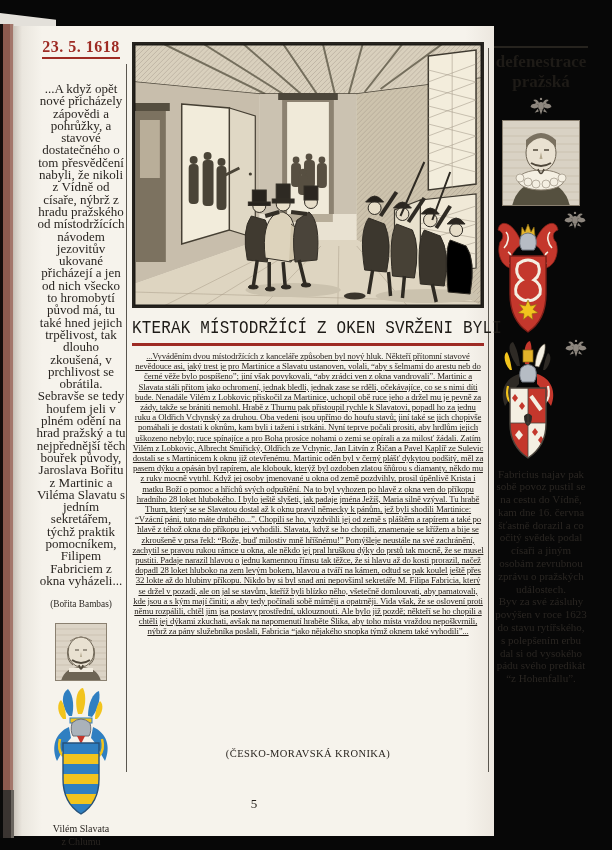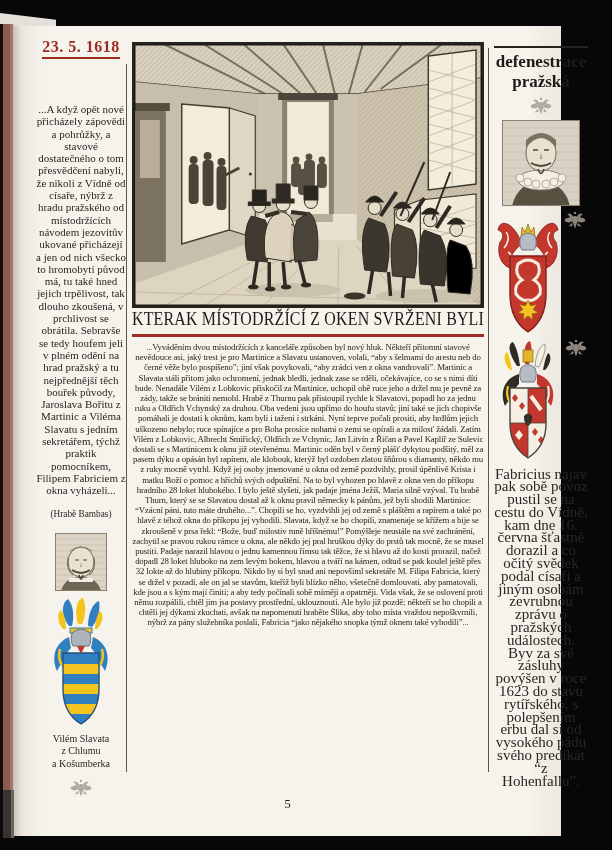--- a/index.html
+++ b/index.html
@@ -9,53 +9,53 @@
     font-family:"Liberation Serif","DejaVu Serif",serif;
     color:#241f1a;
   }
   .photo{position:absolute;inset:0;background:#070707;}
   .corner-sliver{position:absolute;left:0;top:13px;width:56px;height:14px;background:#e3e0da;
     clip-path:polygon(0 0,100% 48%,100% 100%,0 100%);}
   .edge-left{position:absolute;left:0;top:24px;width:14px;height:766px;
     background:linear-gradient(90deg,#140d0b 0 3px,#8d5a4e 3px 10px,#a3766b 10px 13px,#c9c0b6 13px);}
   .edge-left-low{position:absolute;left:0;top:790px;width:14px;height:48px;
     background:linear-gradient(90deg,#0a0a0a 0 3px,#3a3431 3px 11px,#6a655f 11px);}
-  .page{position:absolute;left:14px;top:26px;width:547px;height:810px;
+  .page{position:absolute;left:14px;top:26px;width:480px;height:810px;
     background:linear-gradient(90deg,#ccc5bc 0,#eae6de 8px,#f6f3ec 28px,#f6f3ec 94%,#ece7df 100%);}
 
   .vrule{position:absolute;width:1px;background:#5a564f;}
   .vrule-left{left:112px;top:38px;height:708px;}
   .vrule-right{left:474px;top:22px;height:724px;}
 
   
   .col-left{position:absolute;left:22px;top:12px;width:90px;text-align:center;}
   .date{display:inline-block;font-weight:bold;font-size:16px;letter-spacing:.5px;
     color:#9e2b24;border-bottom:2.5px solid #9e2b24;padding-bottom:1px;}
-  .quote{margin-top:44px;font-size:11px;line-height:12.3px;color:#2a2622;}
+  .quote{margin-top:24px;font-size:13px;line-height:12.3px;color:#2a2622;}
   .quote-author{margin-top:12px;font-size:9.3px;color:#2a2622;}
   .pre{white-space:pre-line;}
   .caption{font-size:10px;line-height:12.6px;color:#2a2622;}
   .mt4{margin-top:4px;}.mt6{margin-top:6px;}.mt8{margin-top:8px;}.mt14{margin-top:14px;}
 
   
   .main{position:absolute;left:118px;top:16px;width:352px;}
   .engraving{display:block;width:352px;height:266px;border:2px solid #26231e;box-sizing:border-box;background:#e9e2d2;}
-  .headline-wrap{height:23px;overflow:visible;}
+  .headline-wrap{margin-top:9px;height:23px;overflow:visible;font-family:Liberation Mono, monospace;}
   .headline{display:inline-block;font-size:19px;white-space:nowrap;color:#1e1b17;
     transform-origin:0 60%;letter-spacing:.2px;}
   .red-rule{height:3px;background:#9e2b24;margin-top:3px;}
   .bodytext{margin-top:5px;font-size:8.8px;letter-spacing:-.15px;line-height:10.2px;
-    text-align:center;height:392px;overflow:hidden;color:#241f1a;}
+    text-align:center;height:392px;overflow:hidden;color:#241f1a;text-decoration:underline;}
   .source{text-align:center;font-size:10.5px;letter-spacing:.4px;margin-top:5px;}
 
   
   .col-right{position:absolute;left:480px;top:20px;width:94px;text-align:center;}
   .rc-rule{height:1.5px;background:#26231e;}
   .rc-title{font-weight:bold;font-size:17px;margin-top:4px;color:#1e1b17;}
-  .rc-note{margin-top:8px;font-size:15px;line-height:12.8px;color:#2a2622;}
+  .rc-note{margin-top:8px;font-size:11px;line-height:12.8px;color:#2a2622;}
 
   .page-number{position:absolute;left:0;right:0;top:770px;text-align:center;font-size:13px;}
 
   svg{display:inline-block;vertical-align:top;}
   .eagle{opacity:.85;}
 </style>
 </head>
 <body>
 
 <svg width="0" height="0" style="position:absolute" aria-hidden="true">
@@ -80,21 +80,21 @@
   <div class="edge-left-low"></div>
 
   <div class="page">
 
     <div class="vrule vrule-left"></div>
     <div class="vrule vrule-right"></div>
 
     <div class="col-left">
       <span class="date">23. 5. 1618</span>
       <div class="quote">...A když opět nové přicházely zápovědi a pohrůžky, a stavové dostatečného o tom přesvědčení nabyli, že nikoli z Vídně od císaře, nýbrž z hradu pražského od místodržících návodem jezovitův ukované přicházejí a jen od nich všecko to hromobytí původ má, tu také hned jejich trpělivost, tak dlouho zkoušená, v prchlivost se obrátila. Sebravše se tedy houfem jeli v plném odění na hrad pražský a tu nejpřednější těch bouřek původy, Jaroslava Bořitu z Martinic a Viléma Slavatu s jedním sekretářem, týchž praktik pomocníkem, Filipem Fabriciem z okna vyházeli...</div>
-      <div class="quote-author">(Hrabě Bambas)</div>
+      <div class="quote-author">(Bořita Bambas)</div>
 
       
       <svg class="mt14" width="52" height="58" viewBox="0 0 52 58">
         <rect width="52" height="58" fill="#dcd4c6"></rect>
         <g stroke="#bdb29e" stroke-width="0.5">
           <path d="M0,6H52 M0,12H52 M0,18H52 M0,24H52 M0,30H52 M0,36H52 M0,42H52 M0,48H52 M0,54H52"></path>
         </g>
         <path d="M6,58 Q10,44 26,44 Q42,44 46,58 Z" fill="#6d6454"></path>
         <path d="M14,47 H38" stroke="#f2ecdf" stroke-width="4"></path>
         <ellipse cx="26" cy="29" rx="13" ry="15" fill="#e9e1d1" stroke="#6d6454" stroke-width="1"></ellipse>
@@ -263,20 +263,21 @@
         <ellipse cx="222" cy="252" rx="11" ry="3.5" fill="#3a352c"></ellipse>
         <rect x="0.75" y="0.75" width="348.5" height="260.5" fill="none" stroke="#1c1a16" stroke-width="1.5"></rect>
       </svg>
 
       <div class="headline-wrap">
         <span class="headline" style="transform: scaleX(0.83925);">KTERAK MÍSTODRŽÍCÍ Z OKEN SVRŽENI BYLI</span>
       </div>
       <div class="red-rule"></div>
 
       <div class="bodytext">...Vyváděním dvou místodržících z kanceláře způsoben byl nový hluk. Někteří přítomní stavové nevědouce asi, jaký trest je pro Martinice a Slavatu ustanoven, volali, “aby s šelmami do arestu neb do černé věže bylo pospíšeno”; jiní však povykovali, “aby zrádci ven z okna vandrovali”. Martinic a Slavata stáli přitom jako ochromení, jednak bledli, jednak zase se rděli, očekávajíce, co se s nimi díti bude. Nenadále Vilém z Lobkovic přiskočil za Martinice, uchopil obě ruce jeho a držel mu je pevně za zády, takže se brániti nemohl. Hrabě z Thurnu pak přistoupil rychle k Slavatovi, popadl ho za jednu ruku a Oldřich Vchynský za druhou. Oba vedeni jsou upřímo do houfu stavů; jiní také se jich chopivše pomáhali je dostati k oknům, kam byli i taženi i strkáni. Nyní teprve počali prositi, aby hrdlům jejich uškozeno nebylo; ruce spínajíce a pro Boha prosíce nohami o zemi se opírali a za milosť žádali. Zatím Vilém z Lobkovic, Albrecht Smiřický, Oldřich ze Vchynic, Jan Litvín z Řičan a Pavel Kaplíř ze Sulevic dostali se s Martinicem k oknu již otevřenému. Martinic oděn byl v černý plášť dykytou podšitý, měl za pasem dýku a opásán byl rapírem, ale klobouk, kterýž byl ozdoben zlatou šňůrou s diamanty, někdo mu z ruky mocně vytrhl. Když jej osoby jmenované u okna od země pozdvihly, prosil úpěnlivě Krista i matku Boží o pomoc a hříchů svých odpuštění. Na to byl vyhozen po hlavě z okna ven do příkopu hradního 28 loket hlubokého. I bylo ještě slyšeti, jak padaje jména Ježíš, Maria silně vzýval. Tu hrabě Thurn, který se se Slavatou dostal až k oknu pravil německy k pánům, jež byli shodili Martinice: “Vzácní páni, tuto máte druhého...”. Chopili se ho, vyzdvihli jej od země s pláštěm a rapírem a také po hlavě z téhož okna do příkopu jej vyhodili. Slavata, když se ho chopili, znamenaje se křížem a bije se zkroušeně v prsa řekl: “Bože, buď milostiv mně hříšnému!” Pomýšleje neustále na své zachránění, zachytil se pravou rukou rámce u okna, ale někdo jej pral hruškou dýky do prstů tak mocně, že se musel pustiti. Padaje narazil hlavou o jednu kamennou římsu tak těžce, že si hlavu až do kosti prorazil, načež dopadl 28 loket hluboko na zem levým bokem, hlavou a tváří na kámen, odtud se pak koulel ještě přes 32 lokte až do hlubiny příkopu. Nikdo by si byl snad ani nepovšiml sekretáře M. Filipa Fabricia, který se držel v pozadí, ale on jal se stavům, kteříž byli blízko něho, všetečně domlouvati, aby pamatovali, kde jsou a s kým mají činiti; a aby tedy počínali sobě mírněji a opatrněji. Vida však, že se oslovení proti němu rozpálili, chtěl jim jsa postavy prostřední, uklouznouti. Ale bylo již pozdě; někteří se ho chopili a chtěli jej dýkami zkuchati, avšak na napomenutí hraběte Šlika, aby toho místa vraždou nepoškvrnili, nýbrž za pány služebníka poslali, Fabricia “jako nějakého snopka týmž oknem také vyhodili”...</div>
+      <div class="source">(ČESKO-MORAVSKÁ KRONIKA)</div>
     </div>
 
     <div class="col-right">
       <div class="rc-rule"></div>
       <div class="rc-title">defenestrace pražská</div>
 
       <svg class="eagle mt4" width="22" height="20" viewBox="0 0 24 22">
           <use href="#eagleg"></use>
         </svg>
 

